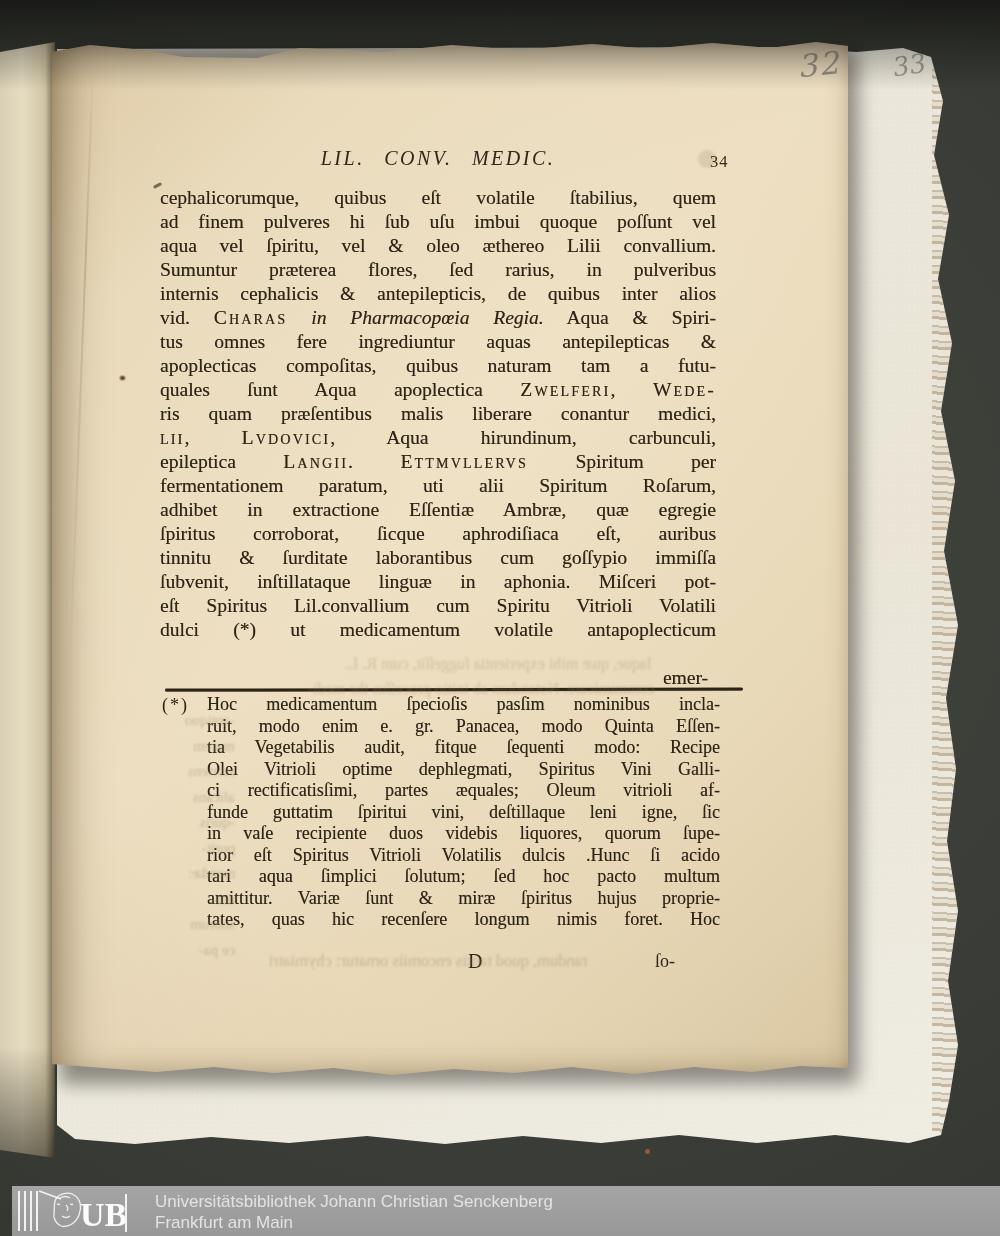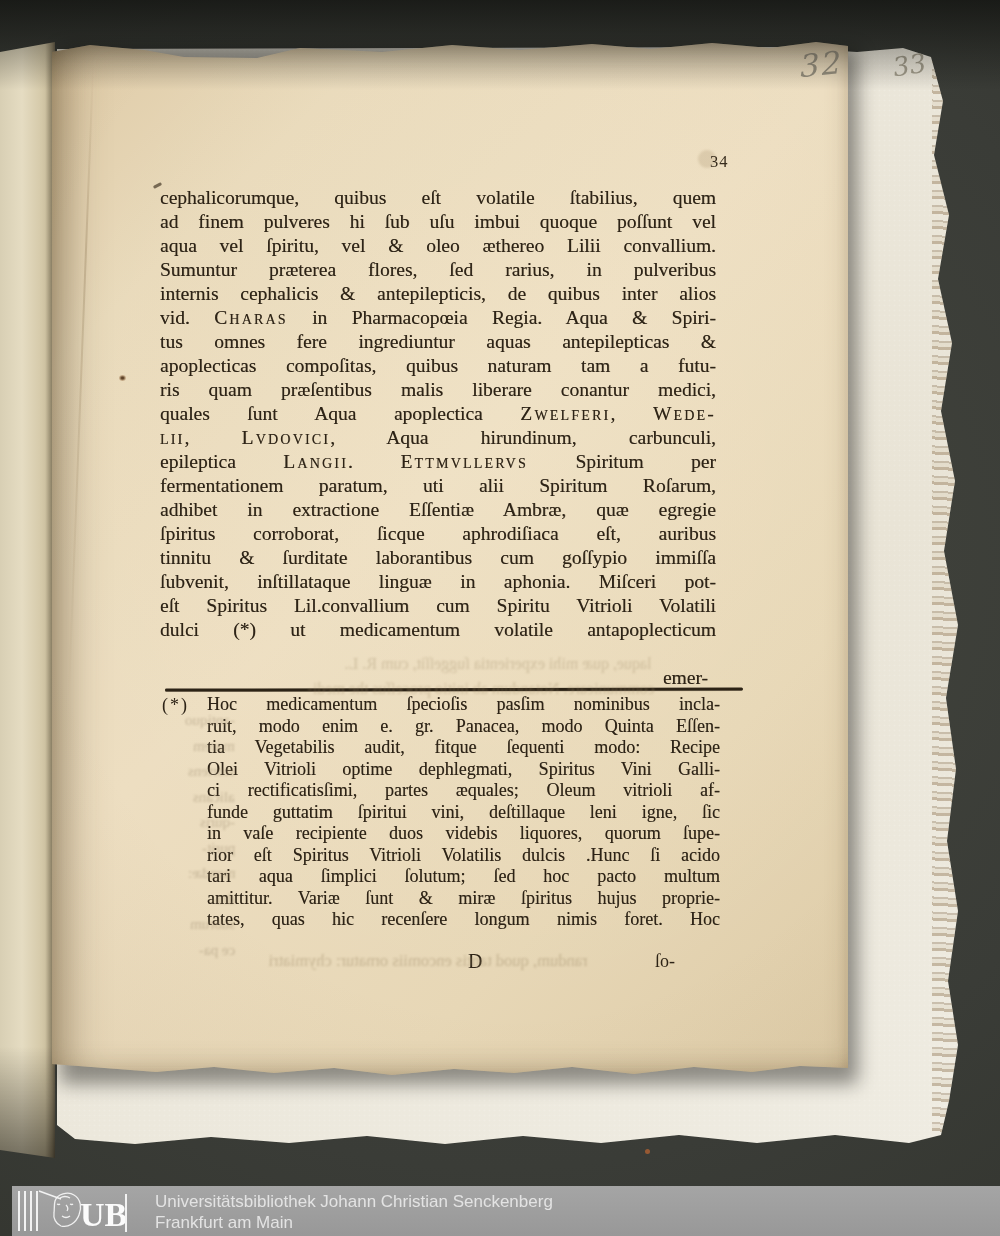--- a/index.html
+++ b/index.html
@@ -42,21 +42,21 @@
   .header-row{position:absolute;left:160px;top:147px;width:556px;text-align:center;
     font-style:italic;font-size:20px;letter-spacing:2.5px;word-spacing:12px;color:#30271a;}
   .pagenum{position:absolute;left:710px;top:152px;font-size:16.5px;letter-spacing:1px;color:#372c1d;}
   .pagenum-stain{position:absolute;left:698px;top:150px;width:18px;height:18px;border-radius:50%;
     background:rgba(150,125,85,.2);filter:blur(1px);}
   .body-text{position:absolute;left:160px;top:186px;width:556px;}
   .bline{height:24px;overflow:hidden;font-size:19.5px;line-height:24px;
     text-align:justify;text-align-last:justify;white-space:normal;
     text-shadow:.3px .3px .4px rgba(45,35,22,.5);}
   .seg-sc{font-variant:small-caps;letter-spacing:2.2px;}
-  .seg-i{}
+  .seg-i{font-style:italic;}
   .catchword{position:absolute;left:160px;top:651px;width:548px;text-align:right;
     font-size:19.5px;text-shadow:.3px .3px .4px rgba(45,35,22,.5);margin-top:16px;}
   .fn-rule{position:absolute;left:165px;top:688px;width:578px;height:3.2px;background:#2c2316;
     border-radius:2px;transform:rotate(-.12deg);box-shadow:0 .5px 0 rgba(60,48,30,.4);}
   .footnote{position:absolute;left:160px;top:694px;width:560px;padding-left:47px;box-sizing:border-box;}
   .fn-marker{position:absolute;left:2px;top:1px;font-size:18px;letter-spacing:2px;}
   .fnline{height:21.55px;overflow:hidden;font-size:18px;line-height:21.55px;
     text-align:justify;text-align-last:justify;
     text-shadow:.3px .3px .35px rgba(45,35,22,.45);}
   .sig-mark{position:absolute;left:468px;top:950px;font-size:20px;letter-spacing:1px;}
@@ -101,33 +101,34 @@
     <div class="mottle"></div>
   </div>
   <div class="page-shadow"></div>
   <div class="main-page">
     <div class="vig"></div>
     <div class="crease"></div>
   </div>
 
   <div class="content">
     <div class="pagenum-stain"></div>
+    <div class="header-row">LIL. CONV. MEDIC.</div>
     <div class="pagenum">34</div>
 
     <div class="body-text" id="body-lines">
         <div class="bline">cephalicorumque, quibus eſt volatile ſtabilius, quem</div>
         <div class="bline">ad finem pulveres hi ſub uſu imbui quoque poſſunt vel</div>
         <div class="bline">aqua vel ſpiritu, vel &amp; oleo æthereo Lilii convallium.</div>
         <div class="bline">Sumuntur præterea flores, ſed rarius, in pulveribus</div>
         <div class="bline">internis cephalicis &amp; antepilepticis, de quibus inter alios</div>
         <div class="bline"><span>vid. </span><span class="seg-sc">Charas</span><span> </span><span class="seg-i">in Pharmacopœia Regia.</span><span> Aqua &amp; Spiri-</span></div>
         <div class="bline">tus omnes fere ingrediuntur aquas antepilepticas &amp;</div>
         <div class="bline">apoplecticas compoſitas, quibus naturam tam a futu-</div>
+        <div class="bline"><span>quales ſunt Aqua apoplectica </span><span class="seg-sc">Zwelferi</span><span>, </span><span class="seg-sc">Wede-</span></div>
         <div class="bline">ris quam præſentibus malis liberare conantur medici,</div>
-        <div class="bline"><span>quales ſunt Aqua apoplectica </span><span class="seg-sc">Zwelferi</span><span>, </span><span class="seg-sc">Wede-</span></div>
         <div class="bline"><span class="seg-sc">lii</span><span>, </span><span class="seg-sc">Lvdovici</span><span>, Aqua hirundinum, carbunculi,</span></div>
         <div class="bline"><span>epileptica </span><span class="seg-sc">Langii</span><span>. </span><span class="seg-sc">Ettmvllervs</span><span> Spiritum per</span></div>
         <div class="bline">fermentationem paratum, uti alii Spiritum Roſarum,</div>
         <div class="bline">adhibet in extractione Eſſentiæ Ambræ, quæ egregie</div>
         <div class="bline">ſpiritus corroborat, ſicque aphrodiſiaca eſt, auribus</div>
         <div class="bline">tinnitu &amp; ſurditate laborantibus cum goſſypio immiſſa</div>
         <div class="bline">ſubvenit, inſtillataque linguæ in aphonia. Miſceri pot-</div>
         <div class="bline">eſt Spiritus Lil.convallium cum Spiritu Vitrioli Volatili</div>
         <div class="bline">dulci (*) ut medicamentum volatile antapoplecticum</div>
       </div>

